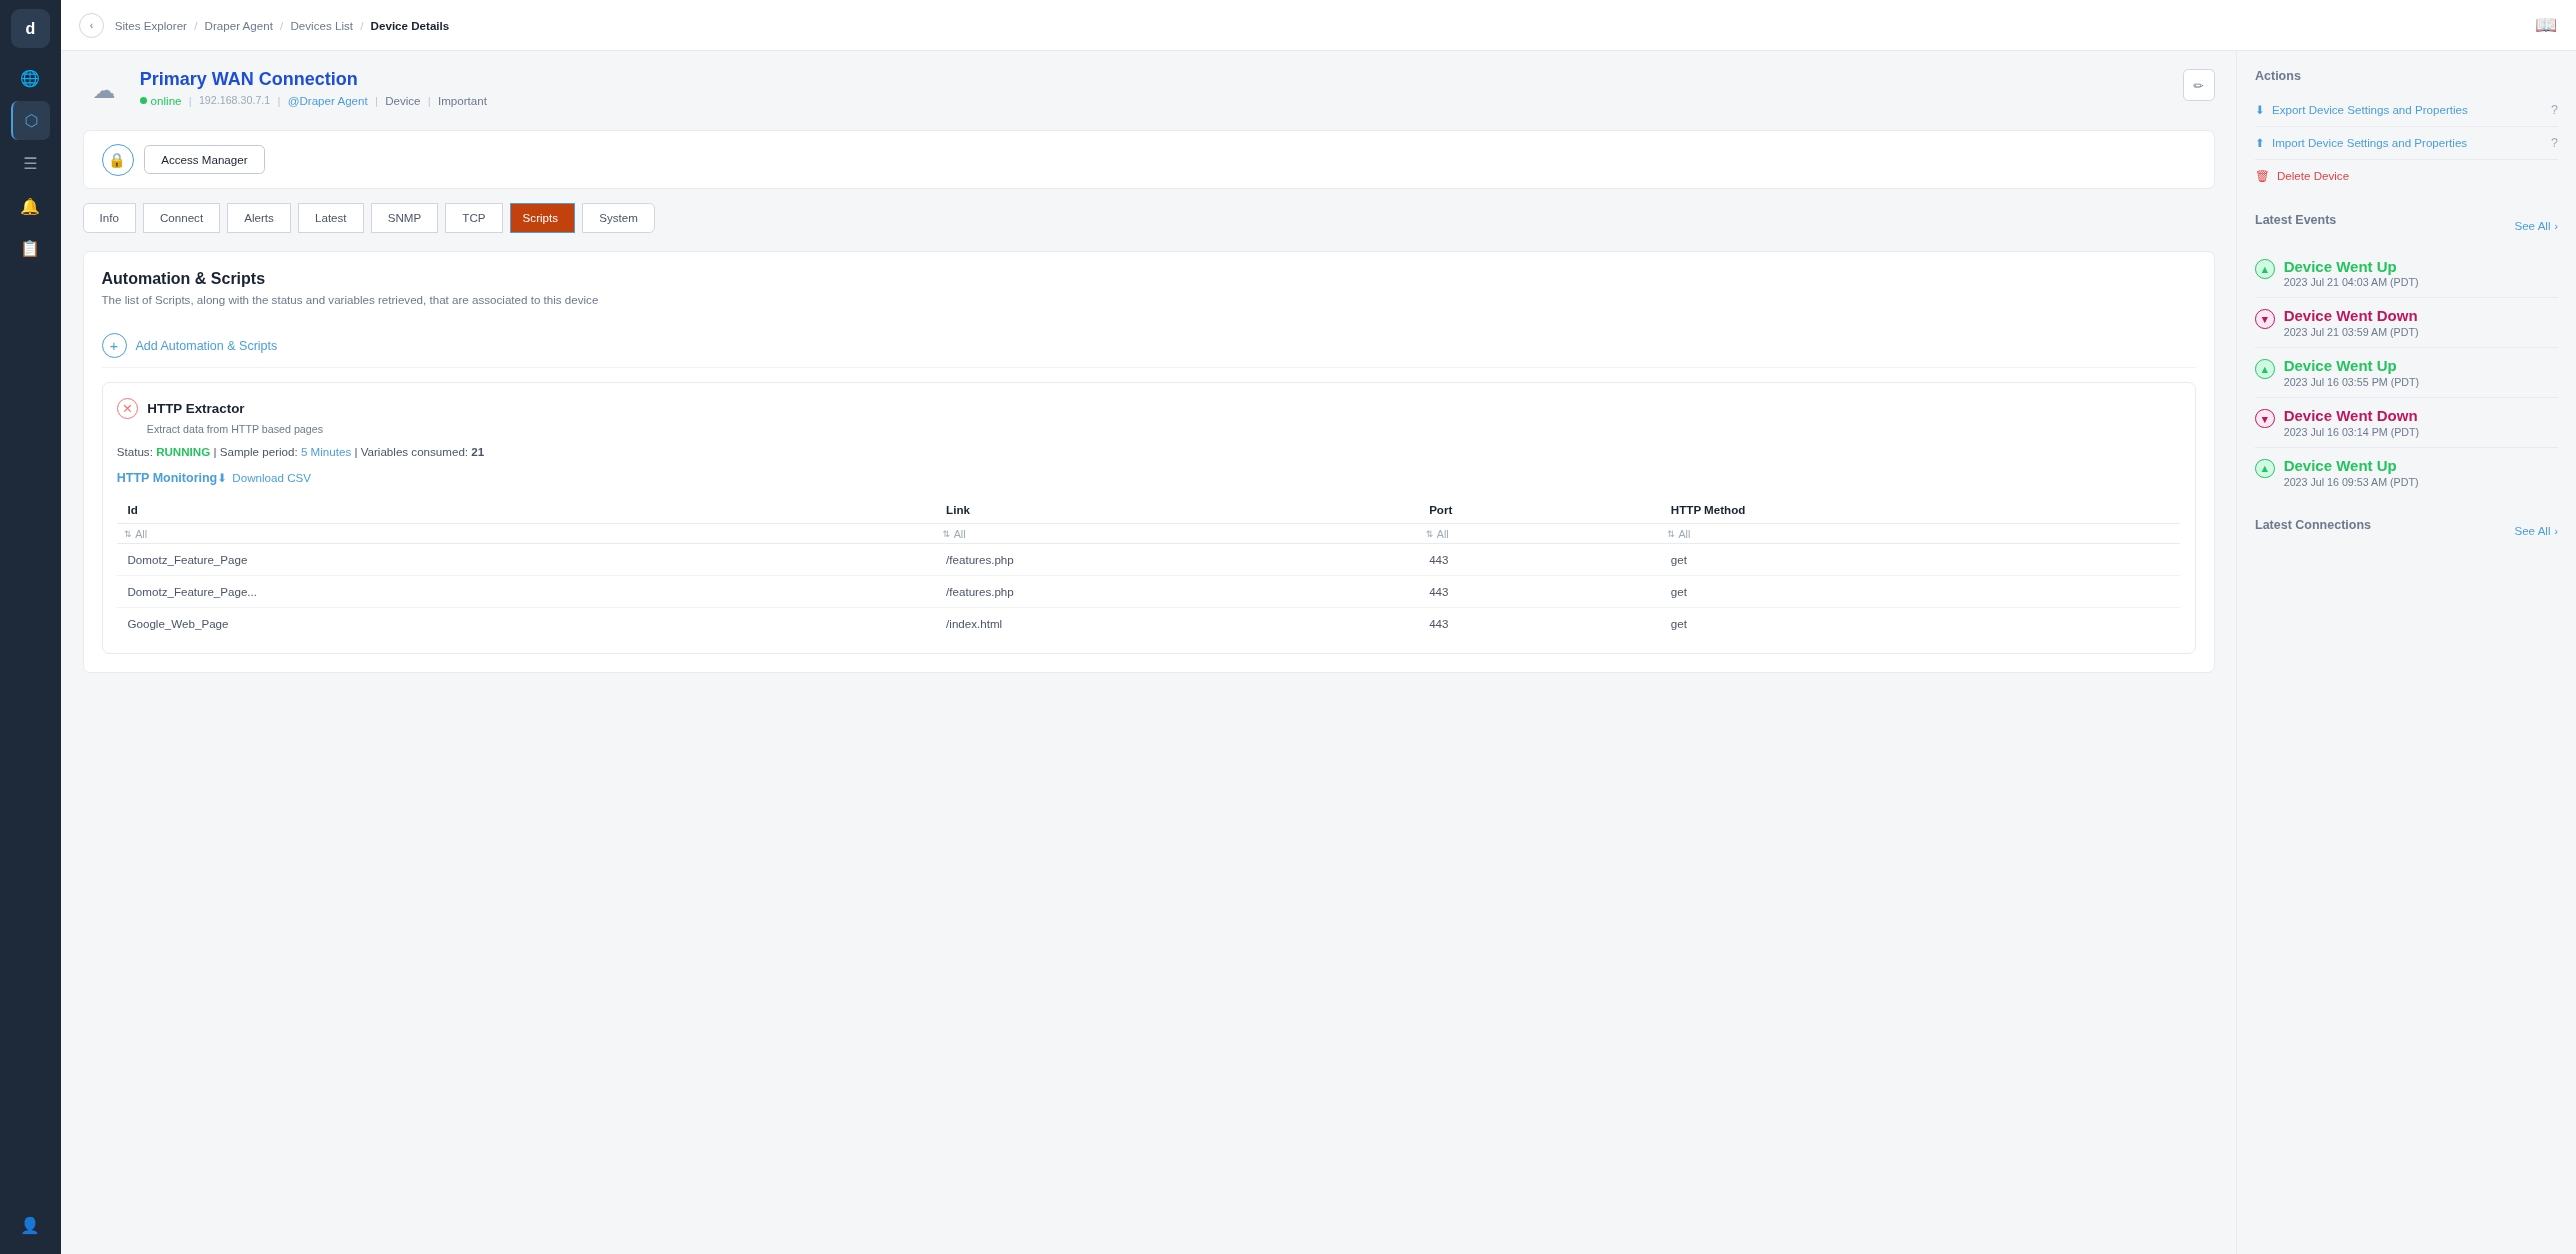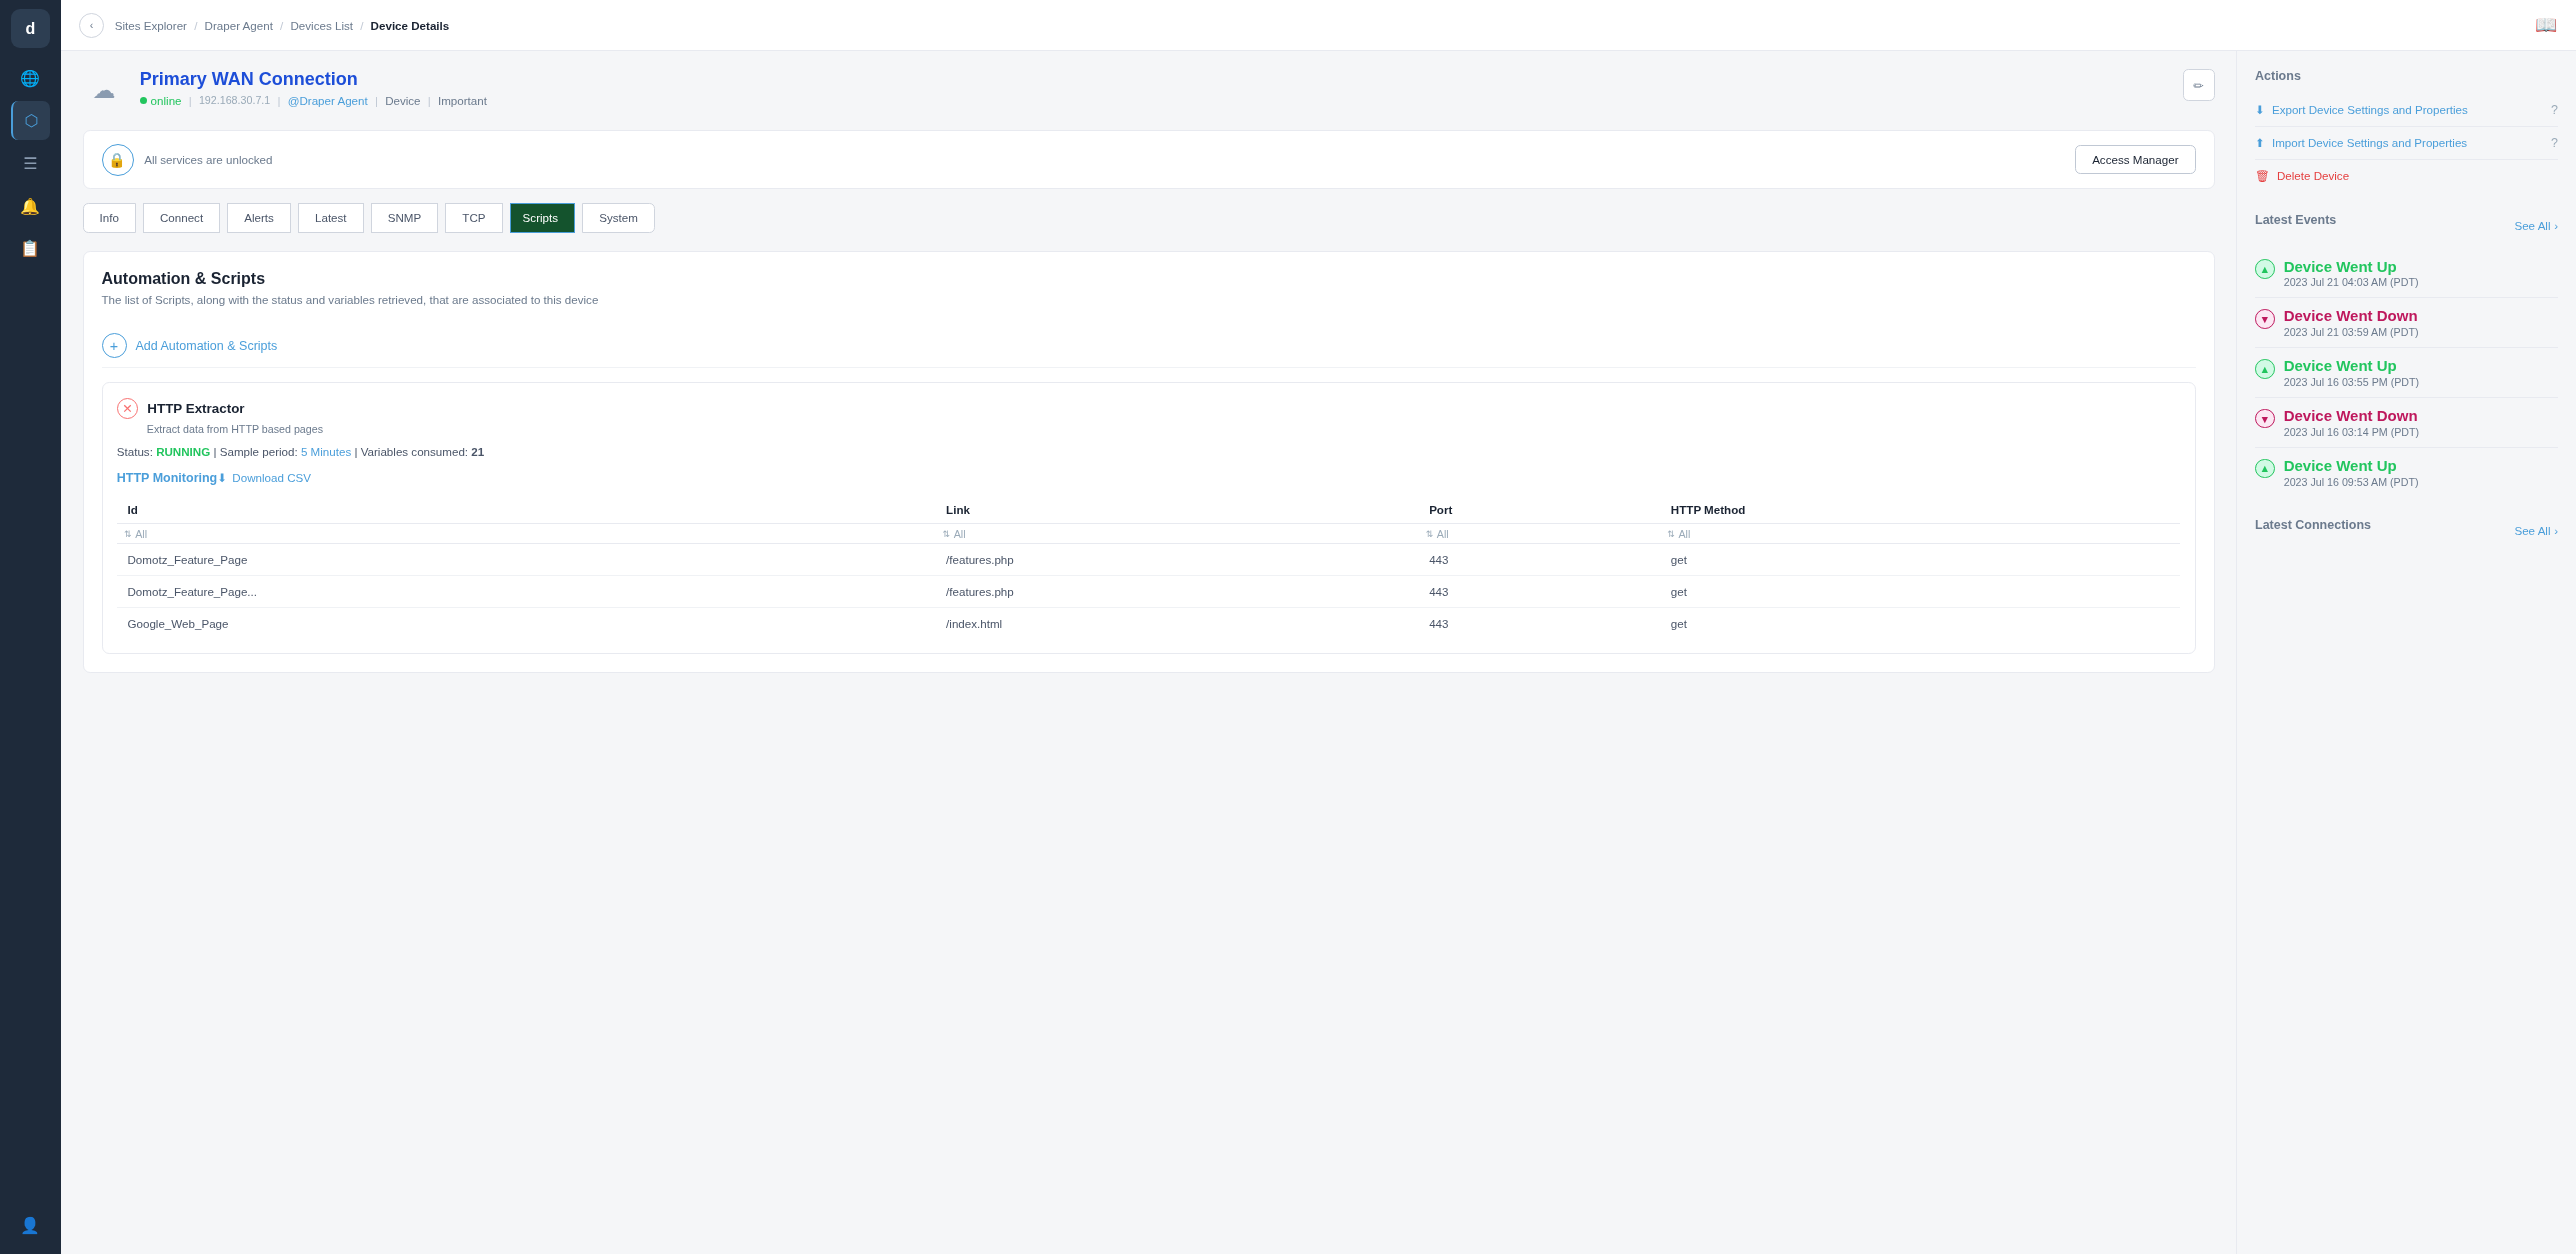--- a/index.html
+++ b/index.html
@@ -44,21 +44,21 @@
     .access-bar { background: white; border: 0.9px solid #e8eaf0; border-radius: 7.2px; padding: 12.5px 18px; display: flex; align-items: center; gap: 10.7px; margin-bottom: 14.3px; }
     .lock-icon-circle { width: 32px; height: 32px; border-radius: 50%; border: 1.8px solid #4a9eda; display: flex; align-items: center; justify-content: center; color: #4a9eda; font-size: 14.3px; }
     .access-text { flex: 1; color: #6b7a8d; font-size: 11.6px; }
     .access-mgr-btn { padding: 7.2px 16px; border: 0.9px solid #c0c8d4; border-radius: 5.4px; background: white; color: #1a2332; font-size: 11.6px; cursor: pointer; font-weight: 500; }
 
     
     .tabs { display: flex; gap: 8px; margin-bottom: 18px; }
     .tab { padding: 7.2px 16px; border: 0.9px solid #d0d5de; background: white; color: #4a5568; font-size: 11.6px; cursor: pointer; margin-right: -0.9px; }
     .tab:first-child { border-radius: 5.4px 0 0 5.4px; }
     .tab:last-child { border-radius: 0 5.4px 5.4px 0; }
-    .tab.active { background: #14532d; color: white; border-color: #4a9eda; z-index: 1; padding-left: 12px; }
+    .tab.active { background: #c2410c; color: white; border-color: #4a9eda; z-index: 1; padding-left: 12px; }
 
     
     .section { background: white; border-radius: 7.2px; border: 0.9px solid #e8eaf0; padding: 18px; }
     .section-title { font-size: 16px; font-weight: 600; color: #1a2332; margin-bottom: 5.4px; }
     .section-desc { font-size: 11.6px; color: #6b7a8d; margin-bottom: 18px; }
 
     
     .add-btn { display: flex; align-items: center; gap: 9px; padding: 9px 0; cursor: pointer; color: #4a9eda; font-size: 12.5px; font-weight: 500; margin-bottom: 14.3px; border-bottom: 0.9px solid #f0f2f5; }
     .add-btn-icon { width: 25px; height: 25px; border-radius: 50%; border: 1.8px solid #4a9eda; display: flex; align-items: center; justify-content: center; font-size: 14.3px; font-weight: 300; }
 
@@ -174,21 +174,20 @@
             <span>Device</span>
             <span class="device-meta-sep">|</span>
             <span>Important</span>
           </div>
         </div>
         <div class="edit-btn">✏</div>
       </div>
 
       <div class="access-bar">
         <div class="lock-icon-circle">🔒</div>
-        <span class="access-text">All services are unlocked</span>
         <button class="access-mgr-btn">Access Manager</button>
       </div>
 
       <div class="tabs">
         <div class="tab">Info</div>
         <div class="tab">Connect</div>
         <div class="tab">Alerts</div>
         <div class="tab">Latest</div>
         <div class="tab">SNMP</div>
         <div class="tab">TCP</div>

